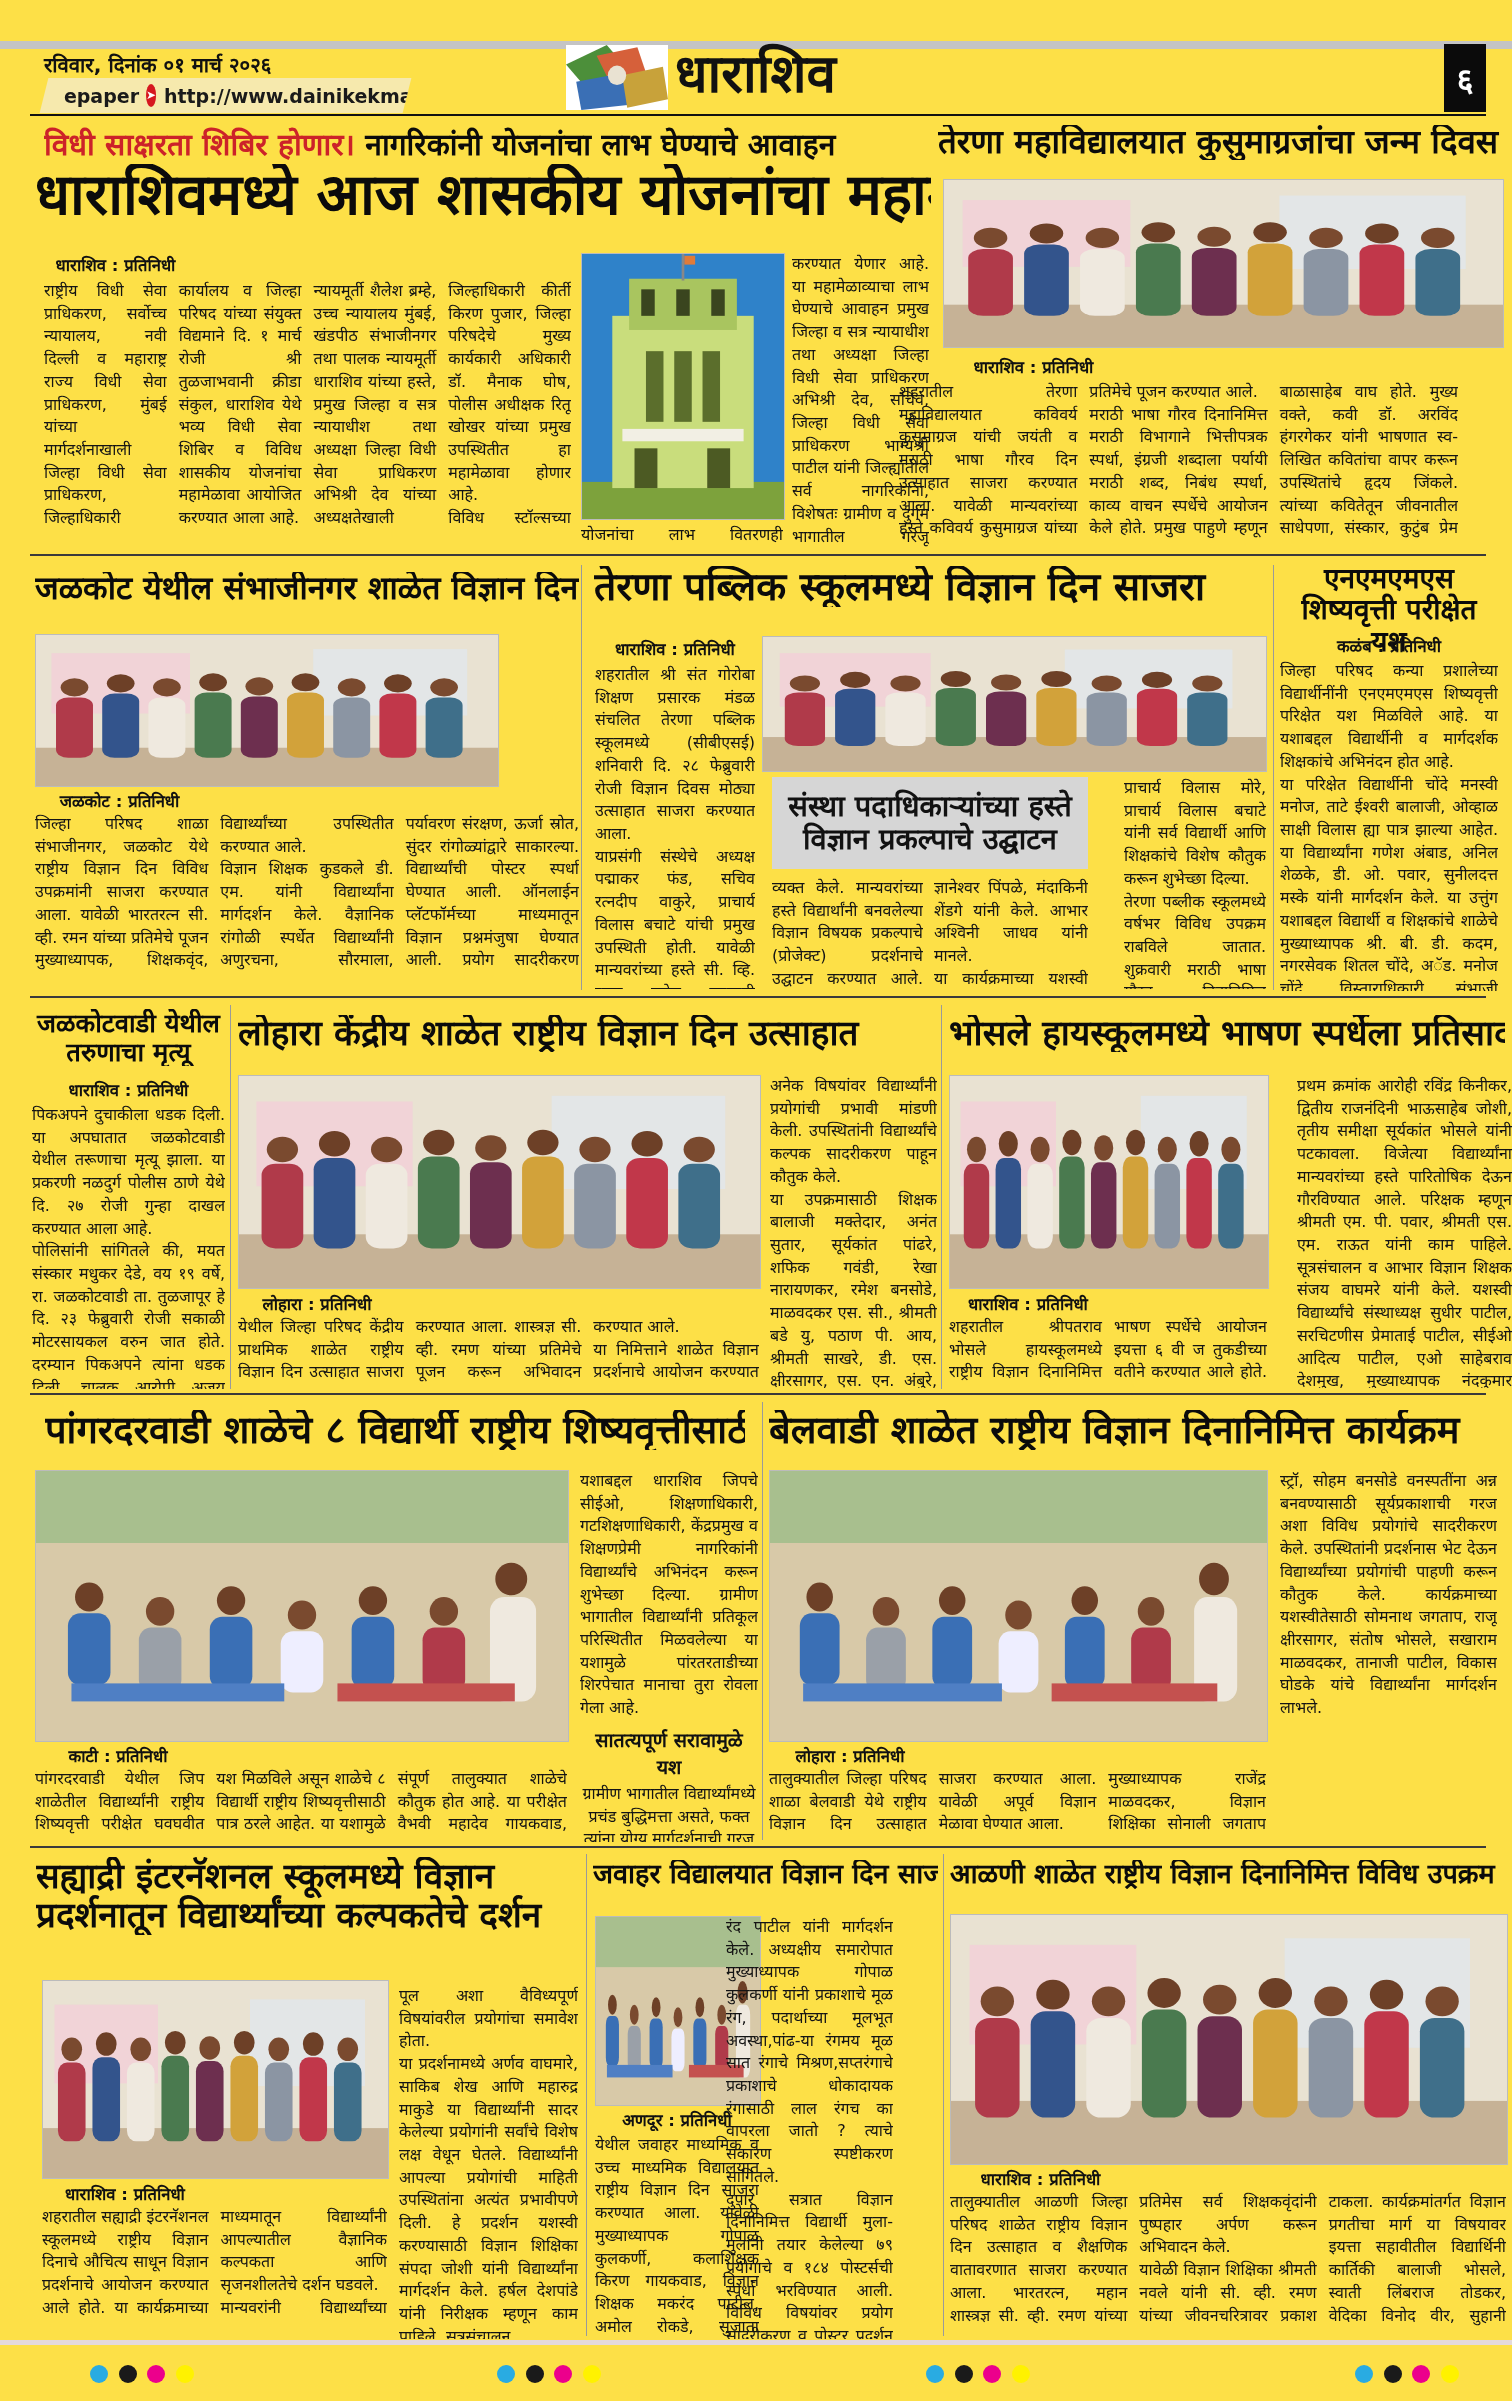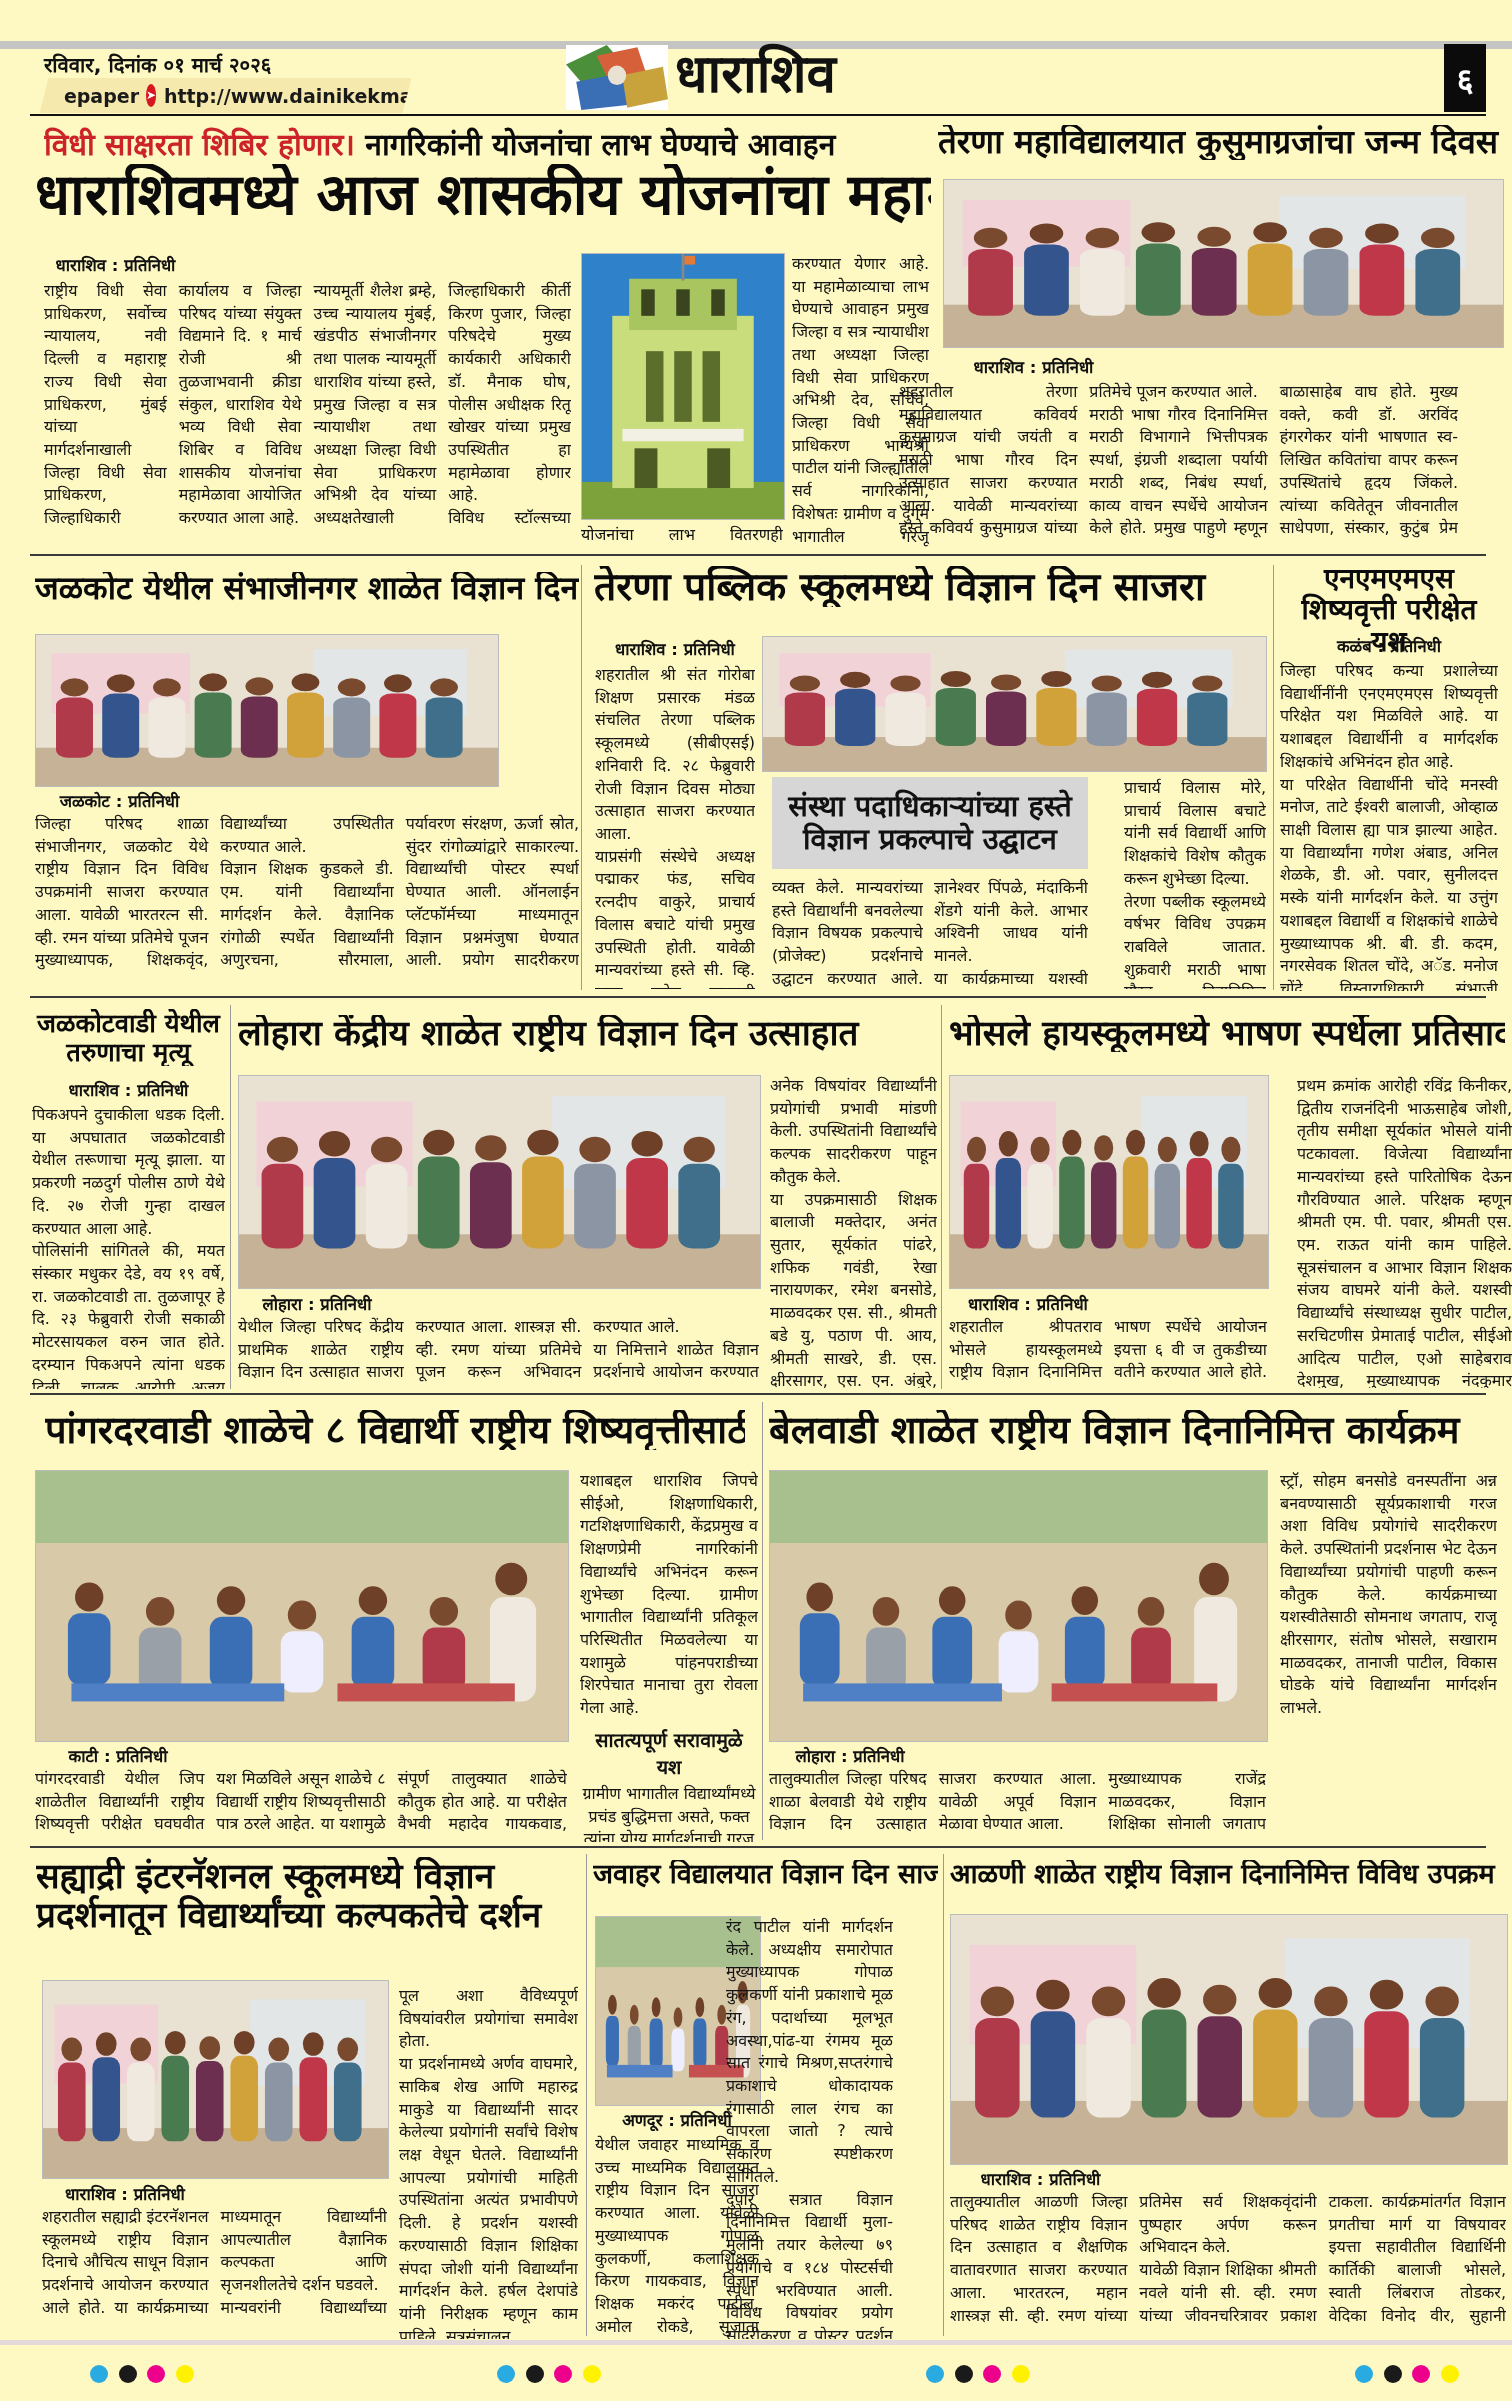--- a/index.html
+++ b/index.html
@@ -1,16 +1,16 @@
 <!DOCTYPE html>
 <html style="font-size:12px"><head>
 <meta charset="utf-8">
 <style>
   html,body{margin:0;padding:0;background:#fff;}
-  #page{position:relative;width:1512px;height:2401px;background:#fef9c3;overflow:hidden;
+  #page{position:relative;width:1512px;height:2401px;background:#fde047;overflow:hidden;
         font-family:"DejaVu Sans","Liberation Sans",sans-serif;color:#111;}
   .abs{position:absolute;}
   .hl{font-weight:800;color:#0b0b0b;line-height:1.06;white-space:nowrap;overflow:hidden;}
   .hlwrap{font-weight:800;color:#0b0b0b;line-height:1.12;text-align:center;white-space:pre-line;overflow:hidden;}
   .bt{font-size:16px;line-height:1.42;text-align:justify;white-space:pre-line;overflow:hidden;color:#141414;}
   .dl{font-weight:700;font-size:16.6px;text-align:center;white-space:nowrap;overflow:hidden;}
   .cols2{column-count:2;column-gap:12px;column-fill:auto;height:100%;}
   .cols3{column-count:3;column-gap:12px;column-fill:auto;height:100%;}
   .cols4{column-count:4;column-gap:12px;column-fill:auto;height:100%;}
   .photo{background:#ddd;overflow:hidden;border:0.8px solid #bbb;}
@@ -239,21 +239,21 @@
 
   <div class="abs hl" style="left:45px;top:1410px;width:700px;font-size:38px;">पांगरदरवाडी शाळेचे ८ विद्यार्थी राष्ट्रीय शिष्यवृत्तीसाठी पात्र</div>
   <div class="abs photo" style="left:35px;top:1470px;width:532px;height:270px;">
     <svg preserveAspectRatio="none" viewBox="0 0 706 358" width="532" height="270">
         <use href="#ph-kids"></use>
       </svg>
   </div>
   <div class="abs dl" style="left:35px;top:1744px;width:166px;">काटी : प्रतिनिधी</div>
   <div class="abs bt cols3" style="left:35px;top:1768px;width:532px;height:72px;">पांगरदरवाडी येथील जिप शाळेतील विद्यार्थ्यांनी राष्ट्रीय शिष्यवृत्ती परीक्षेत घवघवीत यश मिळविले असून शाळेचे ८ विद्यार्थी राष्ट्रीय शिष्यवृत्तीसाठी पात्र ठरले आहेत. या यशामुळे संपूर्ण तालुक्यात शाळेचे कौतुक होत आहे. या परीक्षेत वैभवी महादेव गायकवाड, प्रणिती राम मते, सरस्वती दादाराव साळुंके, सचिन मोरे, राजनंदिनी दादाराव मोरे, कल्याणी महादेव, सहदेव कदम या विद्यार्थ्यांनी यश मिळवले. या यशस्वी विद्यार्थ्यांना आता केंद्र सरकारकडून माध्यमिक शिक्षणासाठी दरमहा निश्चित शिष्यवृत्ती मिळणार आहे. विद्यार्थ्यांच्या या यशामागे शिक्षिका भावना चौधरी, शिक्षक विशाल जाधव यांचे मार्गदर्शन तसेच मुख्याध्यापक व्यंकट कोळी व शालेय व्यवस्थापन समितीचे सहकार्य लाभले.</div>
   <div class="abs" style="left:580px;top:1470px;width:178px;height:372px;overflow:hidden;">
-    <div class="bt">यशाबद्दल धाराशिव जिपचे सीईओ, शिक्षणाधिकारी, गटशिक्षणाधिकारी, केंद्रप्रमुख व शिक्षणप्रेमी नागरिकांनी विद्यार्थ्यांचे अभिनंदन करून शुभेच्छा दिल्या. ग्रामीण भागातील विद्यार्थ्यांनी प्रतिकूल परिस्थितीत मिळवलेल्या या यशामुळे पांहनपराडीच्या शिरपेचात मानाचा तुरा रोवला गेला आहे.</div>
+    <div class="bt">यशाबद्दल धाराशिव जिपचे सीईओ, शिक्षणाधिकारी, गटशिक्षणाधिकारी, केंद्रप्रमुख व शिक्षणप्रेमी नागरिकांनी विद्यार्थ्यांचे अभिनंदन करून शुभेच्छा दिल्या. ग्रामीण भागातील विद्यार्थ्यांनी प्रतिकूल परिस्थितीत मिळवलेल्या या यशामुळे पांरतरताडीच्या शिरपेचात मानाचा तुरा रोवला गेला आहे.</div>
     <div class="subh">सातत्यपूर्ण सरावामुळे यश</div>
     <div class="bt" style="text-align:center;">ग्रामीण भागातील विद्यार्थ्यांमध्ये प्रचंड बुद्धिमत्ता असते, फक्त त्यांना योग्य मार्गदर्शनाची गरज असते. आमच्या विद्यार्थ्यांनी सातत्यपूर्ण सराव आणि मेहनतीच्या जोरावर हे यश मिळवले आहे. जिल्हा परिषद शाळेतील मुले ही राष्ट्रीय स्तरावर चमकू शकतात, हे या निकालाने पुन्हा एकदा सिद्ध केले आहे. या यशाचा आम्हाला सार्थ अभिमान आहे.</div>
 
   </div>
 
   <div class="abs vline" style="left:762px;top:1402px;height:438px;"></div>
 
   <div class="abs hl" style="left:769px;top:1410px;width:729px;font-size:38px;">बेलवाडी शाळेत राष्ट्रीय विज्ञान दिनानिमित्त कार्यक्रम</div>
   <div class="abs photo" style="left:769px;top:1470px;width:497px;height:270px;">
     <svg preserveAspectRatio="none" viewBox="0 0 660 358" width="497" height="270">

